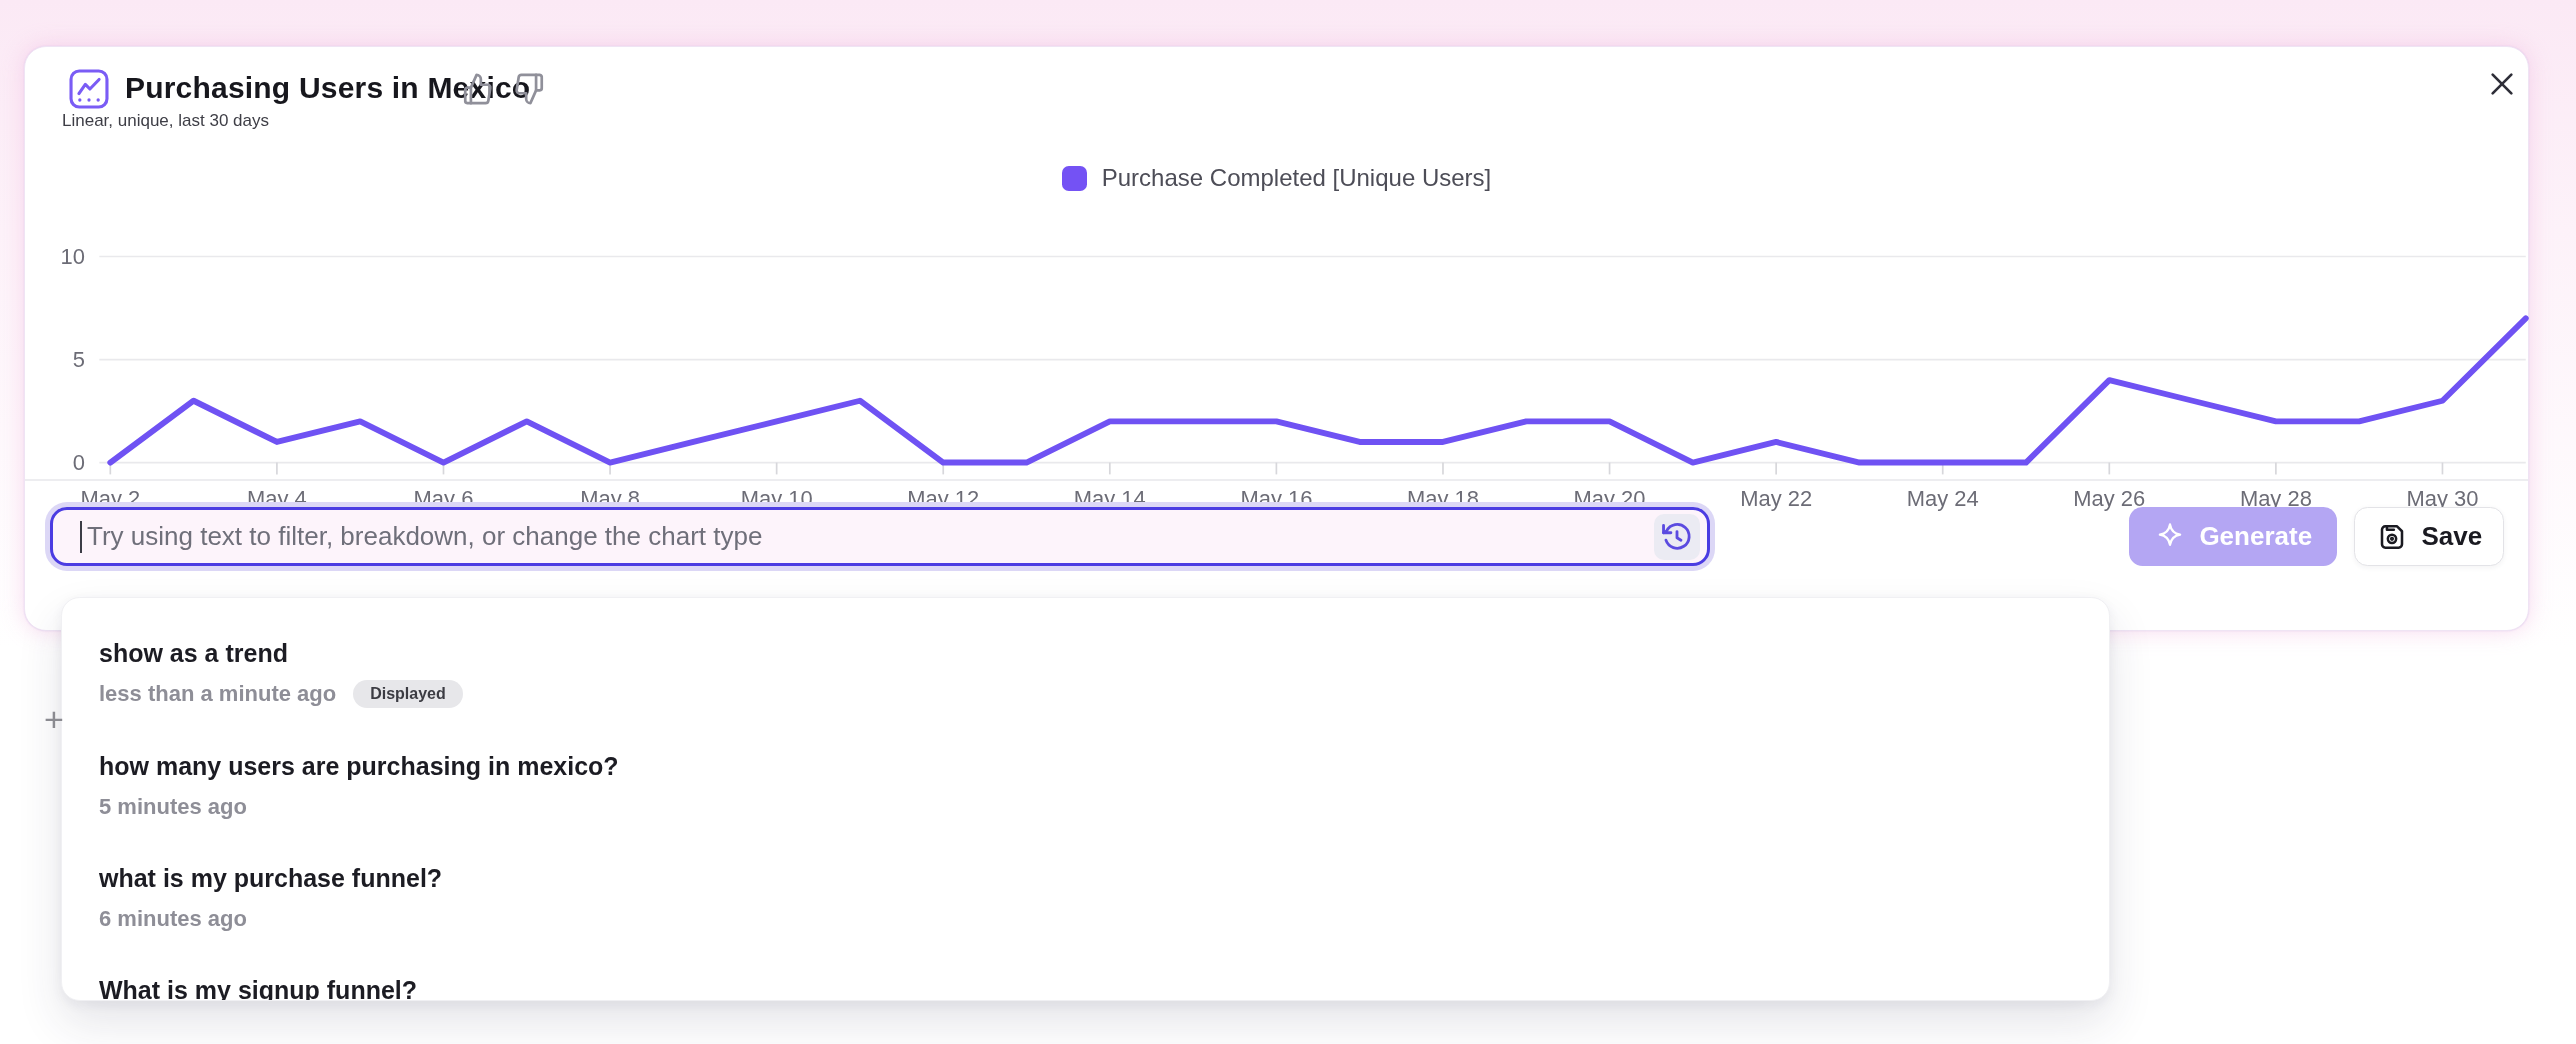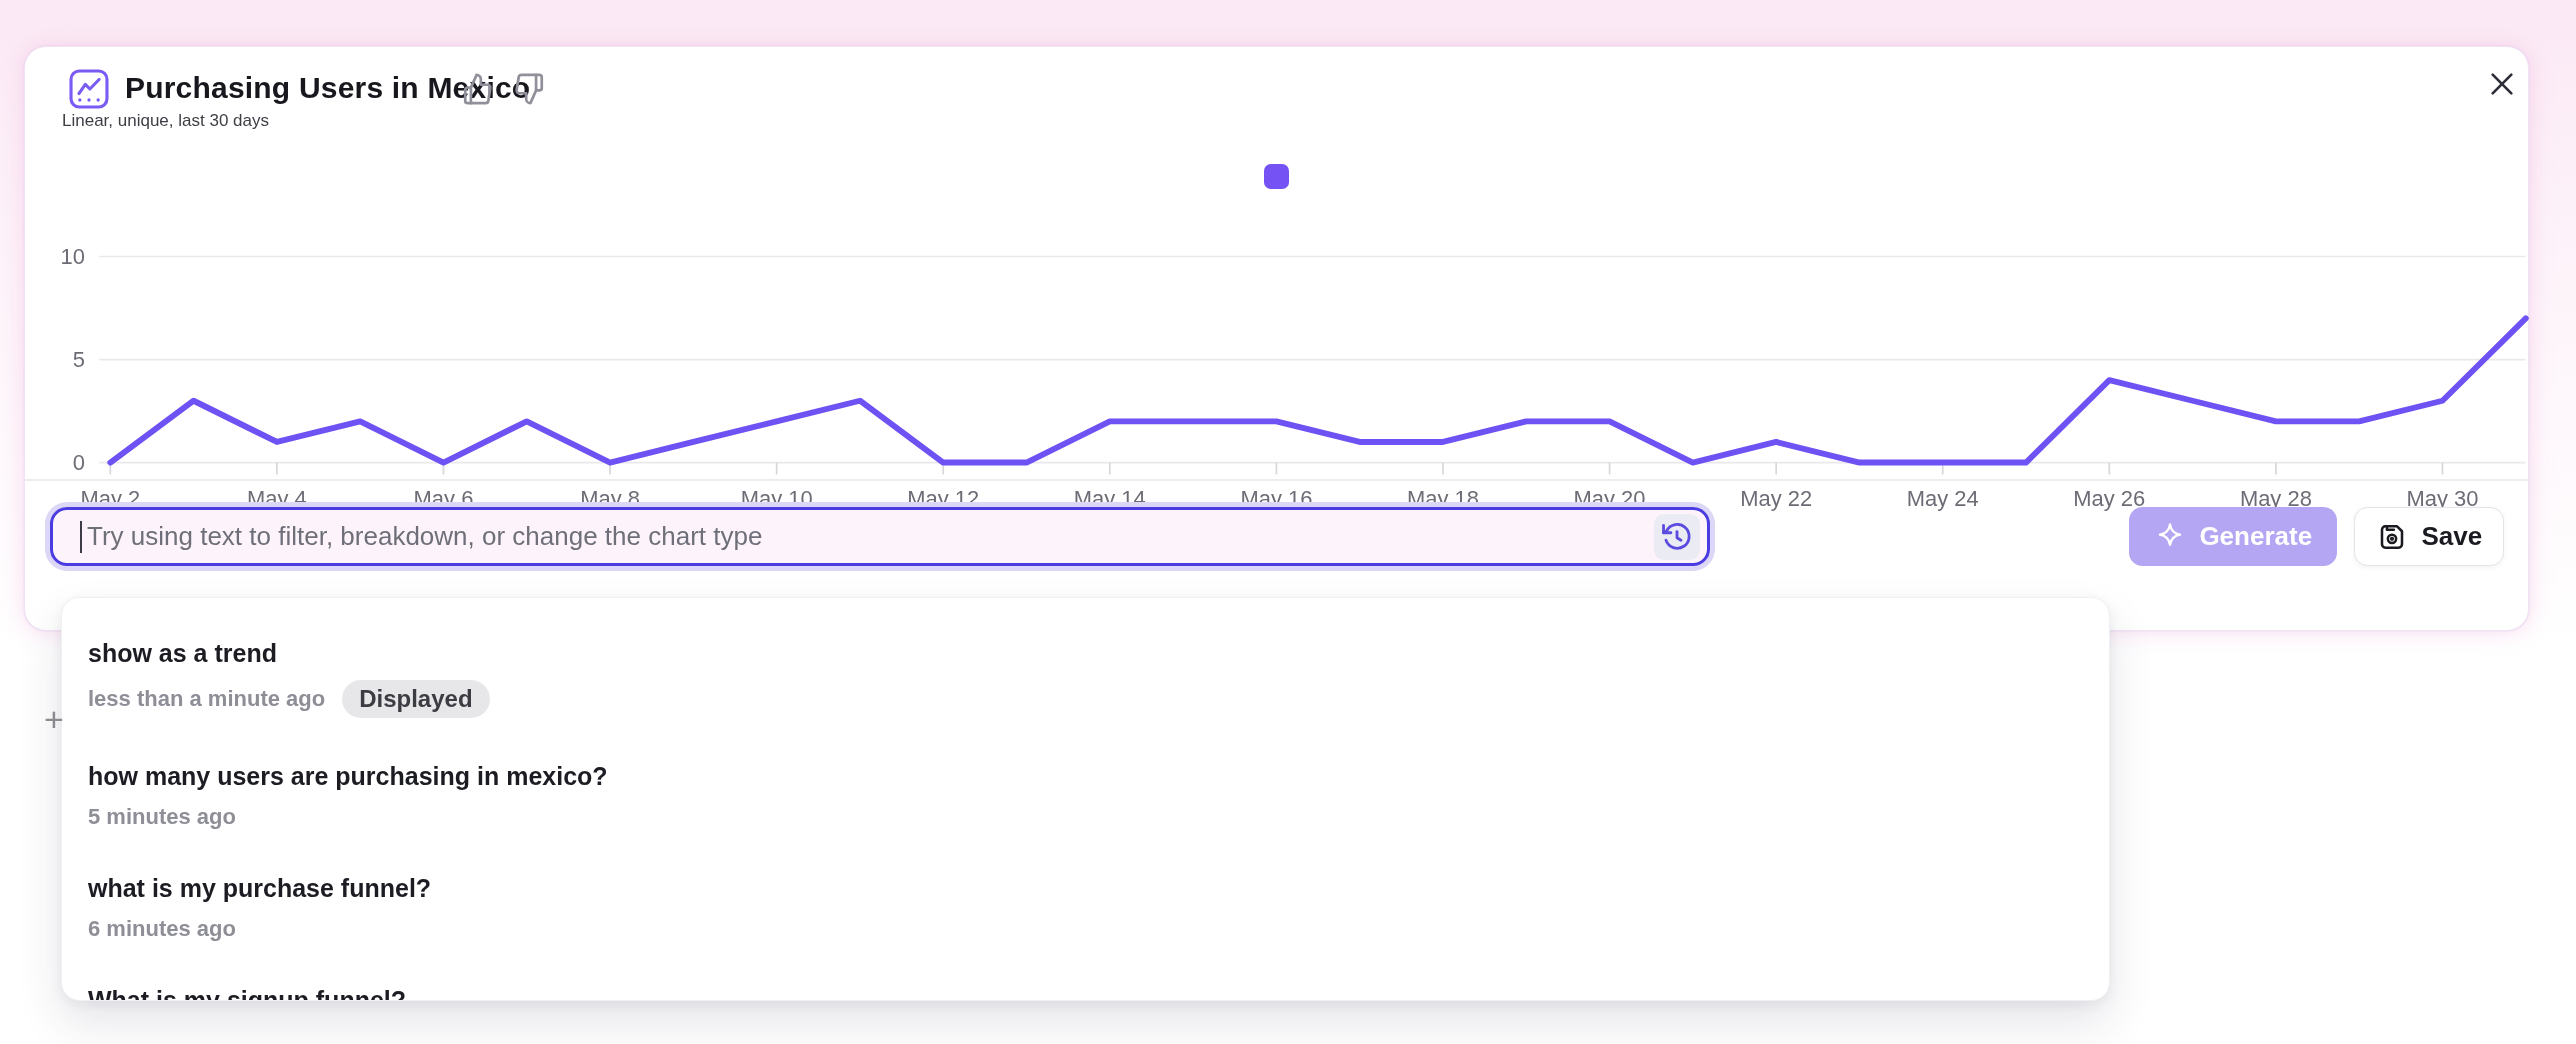--- a/index.html
+++ b/index.html
@@ -65,25 +65,25 @@
     box-shadow: 0 1.7px 5px rgba(30,30,50,0.05); }
 
   
   .dropdown {
     position: absolute; left: 61px; top: 597px; width: 2049px; height: 404px;
     background: #ffffff; border-radius: 18.6px; z-index: 30;
     border: 0.8px solid #f0f0f3;
     box-shadow: 0 22px 46px rgba(40,40,70,0.12), 0 3.4px 12px rgba(40,40,70,0.06);
     padding: 18.6px 0; overflow: hidden;
   }
-  .dd-item { padding: 22px 26px; cursor: pointer; }
+  .dd-item { padding: 22px 37px; cursor: pointer; }
   .dd-query { font-size: 25px; font-weight: 600; color: #1c1c23; margin-bottom: 12.7px; }
   .dd-meta { display: flex; align-items: center; gap: 17px; font-weight: bold; }
   .dd-time { font-size: 22px; color: #8e8e97; }
-  .dd-badge { font-size: 24px; color: #3c3c43; background: #e7e7ea; border-radius: 844px; padding: 5px 17px; }
+  .dd-badge { font-size: 16px; color: #3c3c43; background: #e7e7ea; border-radius: 844px; padding: 5px 17px; }
 
   .plus-cursor { position: absolute; left: 44px; top: 700px; font-size: 34px; color: #8a8a90; z-index: 40; }
 </style>
 </head>
 <body>
 
 <div class="card">
 
   <svg class="hdr-icon" viewBox="0 0 24 24" fill="none">
     <rect x="2.2" y="2.2" width="19.6" height="19.6" rx="4.5" stroke="#7a5cf5" stroke-width="1.7"></rect>
@@ -108,20 +108,21 @@
     <svg width="32" height="32" viewBox="0 0 24 24" fill="none" stroke="#2e2e38" stroke-width="2" stroke-linecap="round">
       <line x1="5" y1="5" x2="19" y2="19"></line>
         <line x1="19" y1="5" x2="5" y2="19"></line>
     </svg>
   </button>
 
   <div class="card-subtitle">Linear, unique, last 30 days</div>
 
   <div class="legend">
     <span class="legend-swatch" style="background: rgb(116, 82, 244);"></span>
+    <span class="legend-label">Purchase Completed [Unique Users]</span>
   </div>
 
   <svg class="chart-svg" id="chart" viewBox="0 0 2964 386">
       <line x1="87" y1="318" x2="2960" y2="318" stroke="#e9e9ec" stroke-width="2"></line>
       <text x="70" y="327" text-anchor="end" font-size="26" fill="#6c6c76" font-family="Liberation Sans, sans-serif">0</text>
       <line x1="87" y1="196" x2="2960" y2="196" stroke="#e9e9ec" stroke-width="2"></line>
       <text x="70" y="205" text-anchor="end" font-size="26" fill="#6c6c76" font-family="Liberation Sans, sans-serif">5</text>
       <line x1="87" y1="74" x2="2960" y2="74" stroke="#e9e9ec" stroke-width="2"></line>
       <text x="70" y="83" text-anchor="end" font-size="26" fill="#6c6c76" font-family="Liberation Sans, sans-serif">10</text>
       <line x1="100" y1="318" x2="100" y2="332" stroke="#d7d7db" stroke-width="2"></line>

